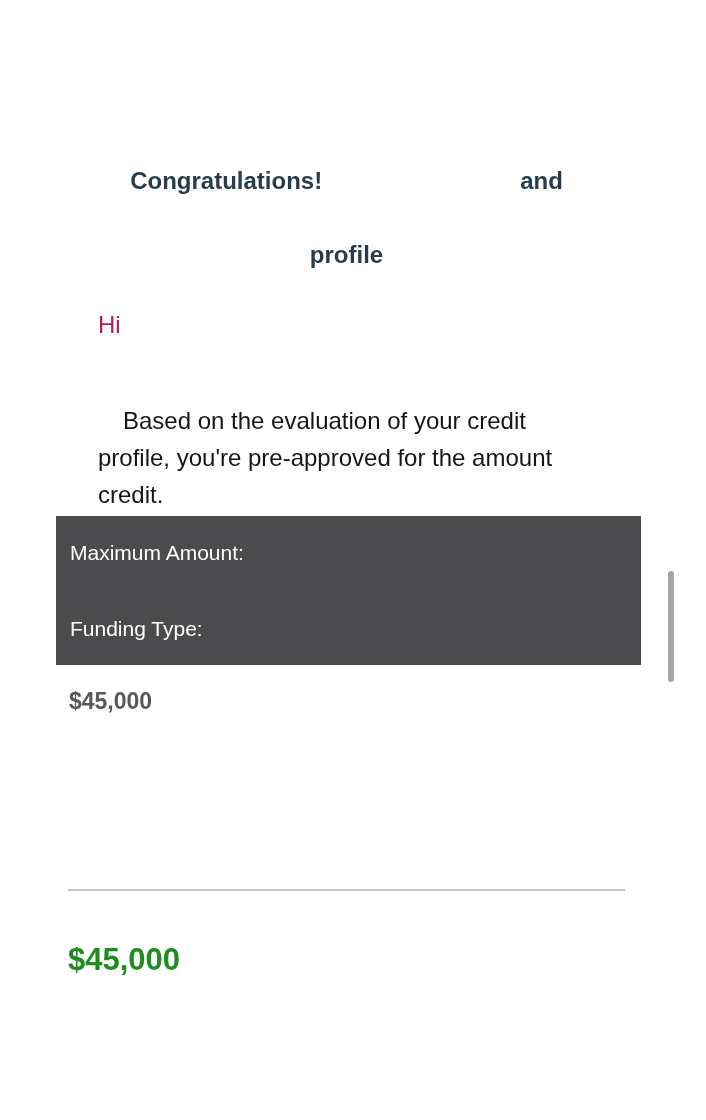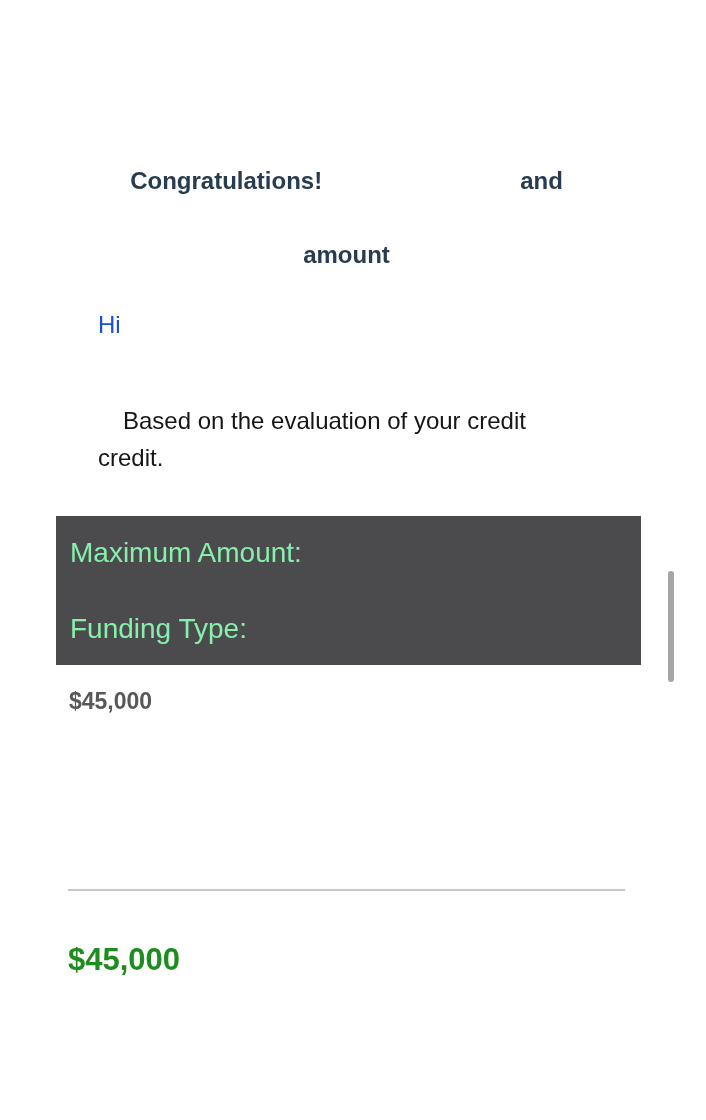--- a/index.html
+++ b/index.html
@@ -20,38 +20,38 @@
     text-align: center;
     font-size: 24px; font-weight: bold; line-height: 37px;
     color: #273d4f;
   }
   .heading .gap-wide { display: inline-block; width: 198px; height: 1px; vertical-align: baseline; }
   .heading .gap-narrow { display: inline-block; width: 101px; height: 1px; vertical-align: baseline; }
 
   
   .greeting {
     position: absolute; left: 98px; top: 306px;
-    font-size: 24px; line-height: 37px; color: #1d4ed8;
+    font-size: 24px; line-height: 37px; color: #be185d;
   }
   .paragraph {
     position: absolute; left: 98px; top: 402px; width: 500px;
     font-size: 24px; line-height: 37px; color: #161616;
   }
   .paragraph .first-line { padding-left: 25px; }
 
   
   .offer-box {
     position: absolute; left: 56px; top: 516px;
     width: 585px; height: 149px;
     background: #4b4b4d;
   }
   .offer-label {
     position: absolute; left: 14px;
-    font-size: 28px; font-weight: 400; line-height: 30px;
-    color: #86efac;
+    font-size: 21px; font-weight: 400; line-height: 30px;
+    color: #ffffff;
   }
   .offer-label.max-amount { top: 22px; }
   .offer-label.funding-type { top: 98px; text-align: right; }
 
   
   .amount-gray {
     position: absolute; left: 69px; top: 688px;
     font-size: 23px; font-weight: bold; color: #58585a;
   }
   .divider {
@@ -71,27 +71,28 @@
   }
 </style>
 </head>
 <body>
 
 <div class="canvas">
 
   <div class="heading">
     <div><span>Congratulations!</span><span class="gap-wide"></span><span>and</span></div>
     <div><span class="gap-narrow"></span></div>
-    <div><span>amount</span></div>
+    <div><span>profile</span></div>
   </div>
 
   <div class="greeting">Hi</div>
 
   <div class="paragraph">
     <div class="first-line">Based on the evaluation of your credit</div>
+    <div>profile, you're pre-approved for the amount</div>
     <div>credit.</div>
   </div>
 
   <div class="offer-box">
     <div class="offer-label max-amount">Maximum Amount:</div>
     <div class="offer-label funding-type">Funding Type:</div>
   </div>
 
   <div class="amount-gray">$45,000</div>
 

